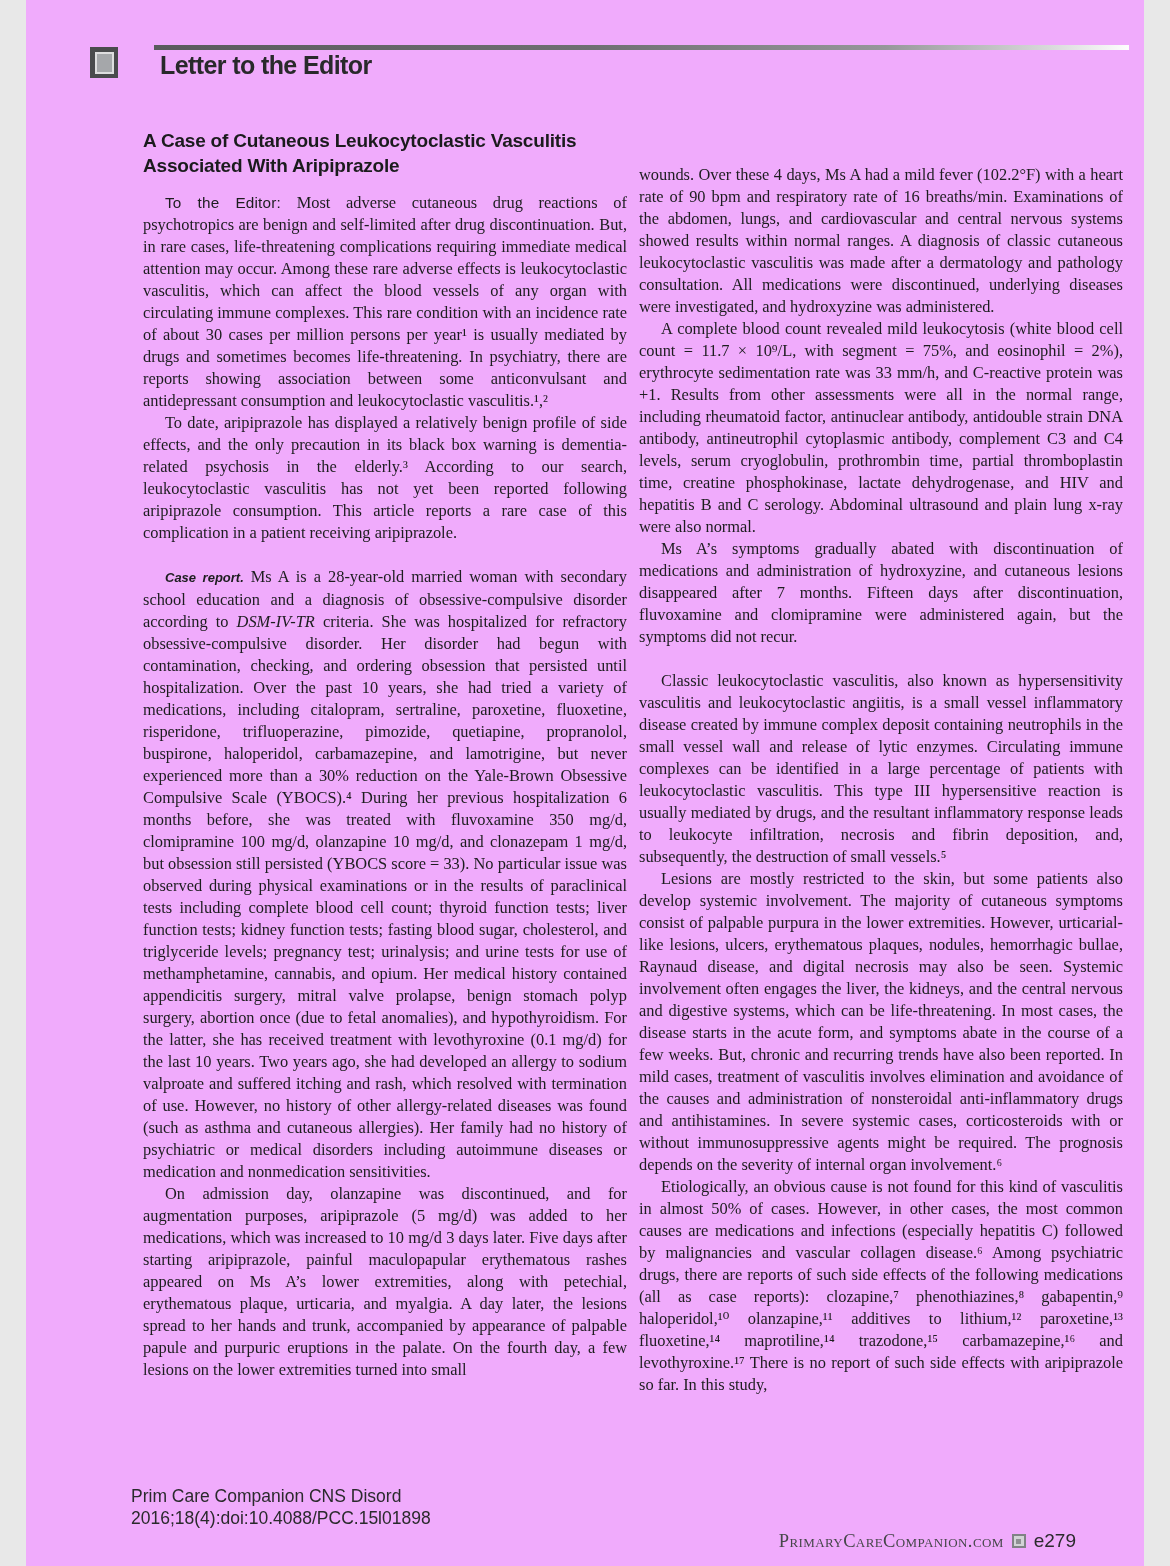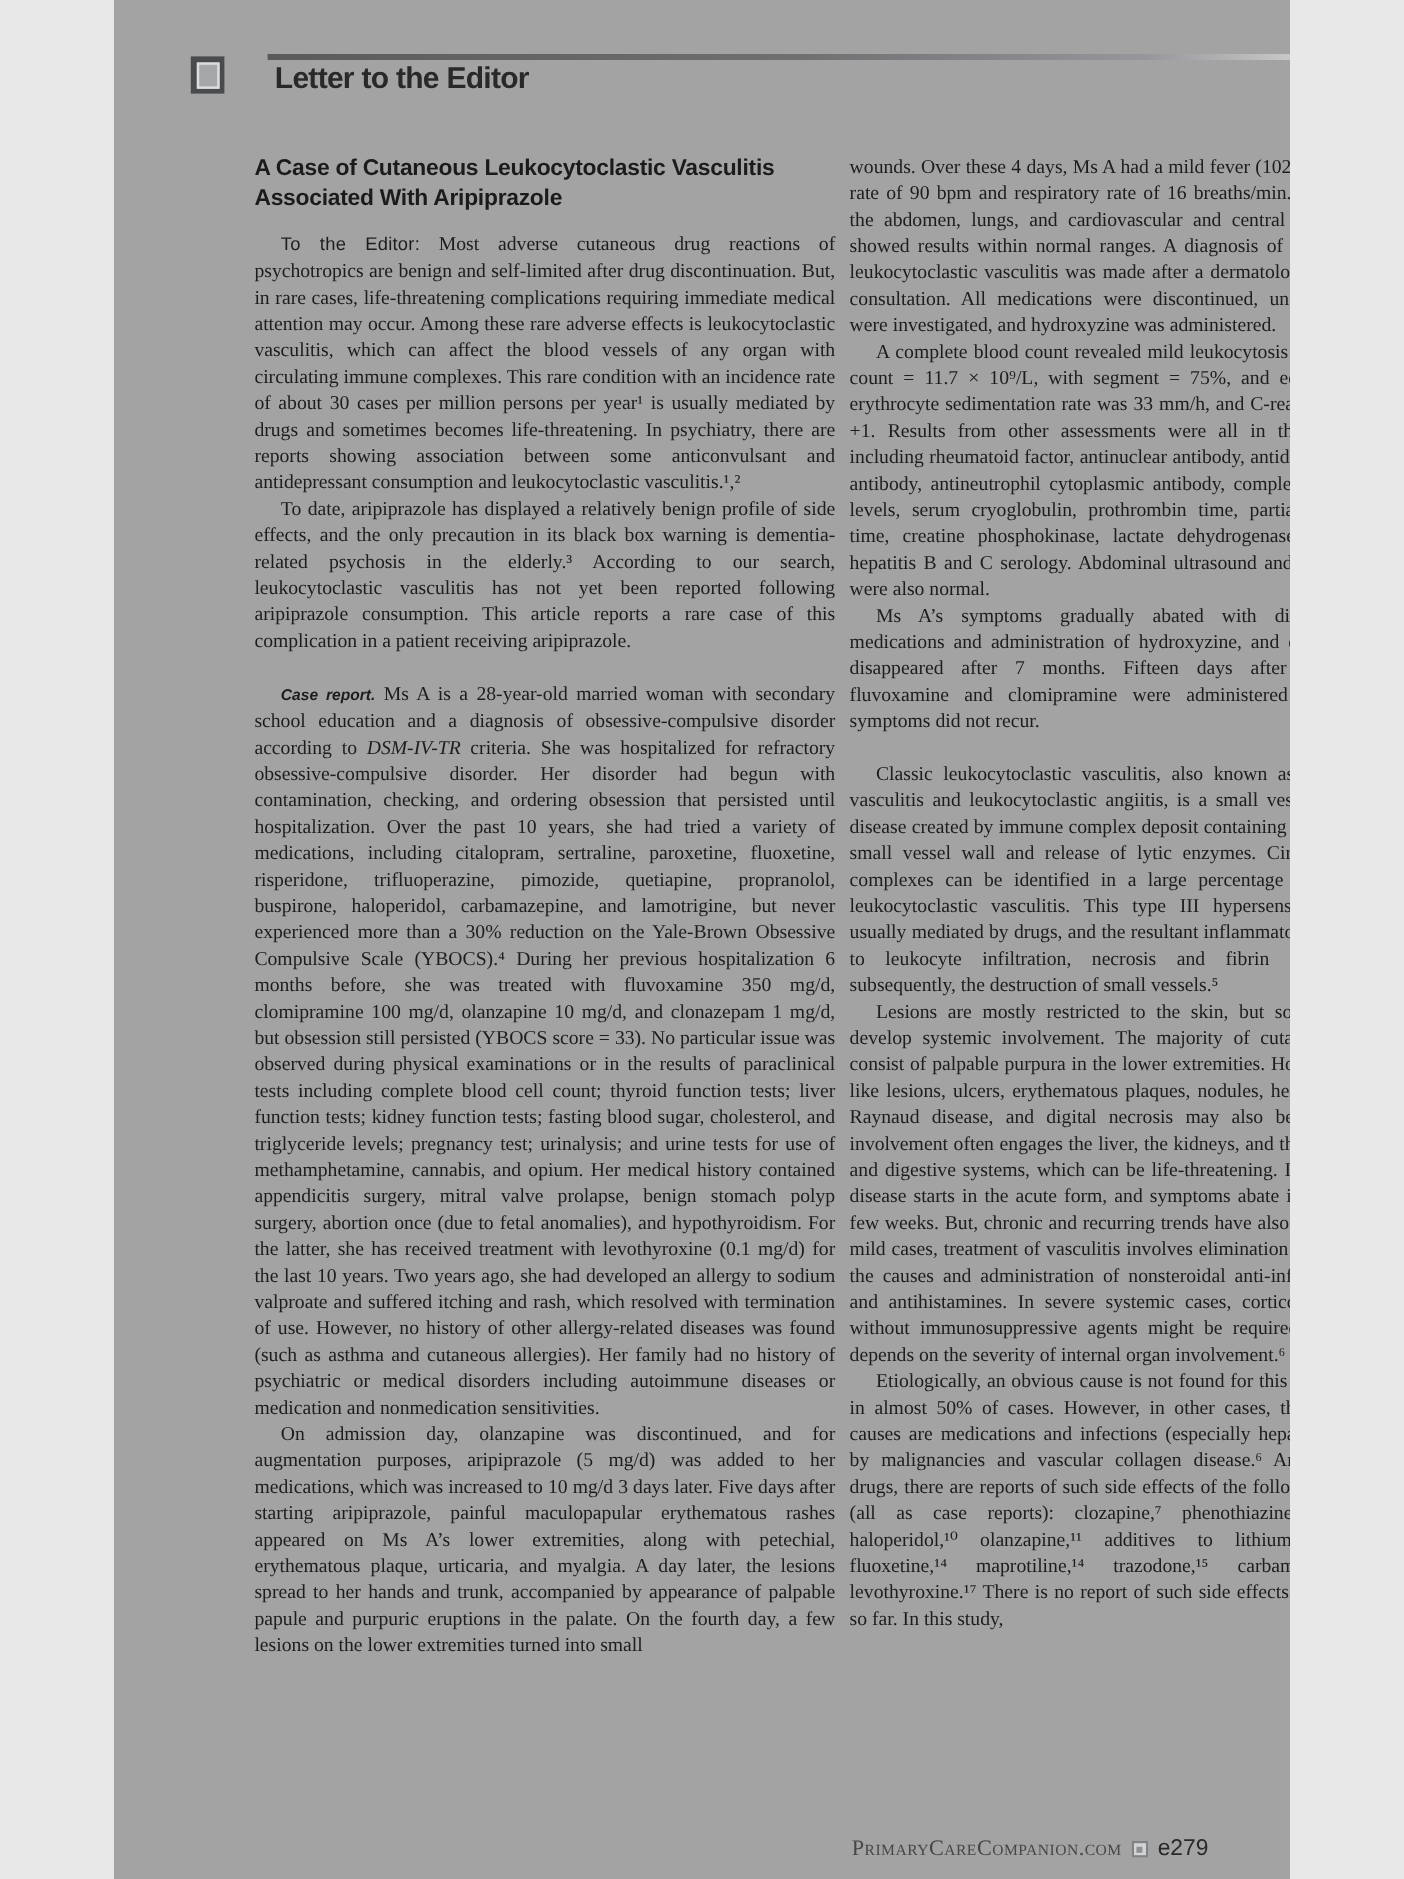--- a/index.html
+++ b/index.html
@@ -1,20 +1,20 @@
 <!DOCTYPE html>
 <html><head>
 <meta charset="utf-8">
 <style>
   html, body { margin: 0; padding: 0; background: #e8e8e8; }
   .page {
     position: relative;
-    width: 980px;
+    width: 1118px;
     height: 1566px;
-    background: #a3a3a3;
+    background: #f0abfc;
     margin: 0 auto;
     overflow: hidden;
     color: #1d1d1f;
   }
 
   
   .hdr-badge {
     position: absolute; left: 64px; top: 47px;
     width: 28px; height: 31px;
     background: #4a4b4d;
@@ -43,21 +43,21 @@
   
   .col {
     position: absolute; top: 128px; width: 484px;
     font-family: "Liberation Serif", "DejaVu Serif", serif;
     font-size: 16.4px;
     line-height: 22px;
     text-align: justify;
     color: #1d1d1f;
   }
   .col-left  { left: 105px; margin-left: 12px; }
-  .col-right { left: 613px; }
+  .col-right { left: 613px; margin-top: 36px; }
 
   .article-title {
     margin: 0 0 14px 0;
     font-family: "Liberation Sans", sans-serif;
     font-weight: 700;
     font-size: 19px;
     line-height: 25px;
     letter-spacing: -0.2px;
     color: #1b1b1d;
     text-align: left;
@@ -145,20 +145,24 @@
 
     <p class="para indent"><span>Ms A’s symptoms gradually abated with discontinuation of medications and administration of hydroxyzine, and cutaneous lesions disappeared after 7 months. Fifteen days after discontinuation, fluvoxamine and clomipramine were administered again, but the symptoms did not recur.</span></p>
 
     <p class="para indent gap-top"><span>Classic leukocytoclastic vasculitis, also known as hypersensitivity vasculitis and leukocytoclastic angiitis, is a small vessel inflammatory disease created by immune complex deposit containing neutrophils in the small vessel wall and release of lytic enzymes. Circulating immune complexes can be identified in a large percentage of patients with leukocytoclastic vasculitis. This type III hypersensitive reaction is usually mediated by drugs, and the resultant inflammatory response leads to leukocyte infiltration, necrosis and fibrin deposition, and, subsequently, the destruction of small vessels.⁵</span></p>
 
     <p class="para indent"><span>Lesions are mostly restricted to the skin, but some patients also develop systemic involvement. The majority of cutaneous symptoms consist of palpable purpura in the lower extremities. However, urticarial-like lesions, ulcers, erythematous plaques, nodules, hemorrhagic bullae, Raynaud disease, and digital necrosis may also be seen. Systemic involvement often engages the liver, the kidneys, and the central nervous and digestive systems, which can be life-threatening. In most cases, the disease starts in the acute form, and symptoms abate in the course of a few weeks. But, chronic and recurring trends have also been reported. In mild cases, treatment of vasculitis involves elimination and avoidance of the causes and administration of nonsteroidal anti-inflammatory drugs and antihistamines. In severe systemic cases, corticosteroids with or without immunosuppressive agents might be required. The prognosis depends on the severity of internal organ involvement.⁶</span></p>
 
     <p class="para indent"><span>Etiologically, an obvious cause is not found for this kind of vasculitis in almost 50% of cases. However, in other cases, the most common causes are medications and infections (especially hepatitis C) followed by malignancies and vascular collagen disease.⁶ Among psychiatric drugs, there are reports of such side effects of the following medications (all as case reports): clozapine,⁷ phenothiazines,⁸ gabapentin,⁹ haloperidol,¹⁰ olanzapine,¹¹ additives to lithium,¹² paroxetine,¹³ fluoxetine,¹⁴ maprotiline,¹⁴ trazodone,¹⁵ carbamazepine,¹⁶ and levothyroxine.¹⁷ There is no report of such side effects with aripiprazole so far. In this study,</span></p>
   </section>
 
+  <div class="footer-left">
+    <div>Prim Care Companion CNS Disord</div>
+    <div>2016;18(4):doi:10.4088/PCC.15l01898</div>
+  </div>
 
   <div class="footer-right">
     <span class="footer-site">PrimaryCareCompanion.com</span>
     <span class="footer-badge">
         <span class="footer-badge-inner"></span>
       </span>
     <span class="footer-page">e279</span>
   </div>
 
 </div>

